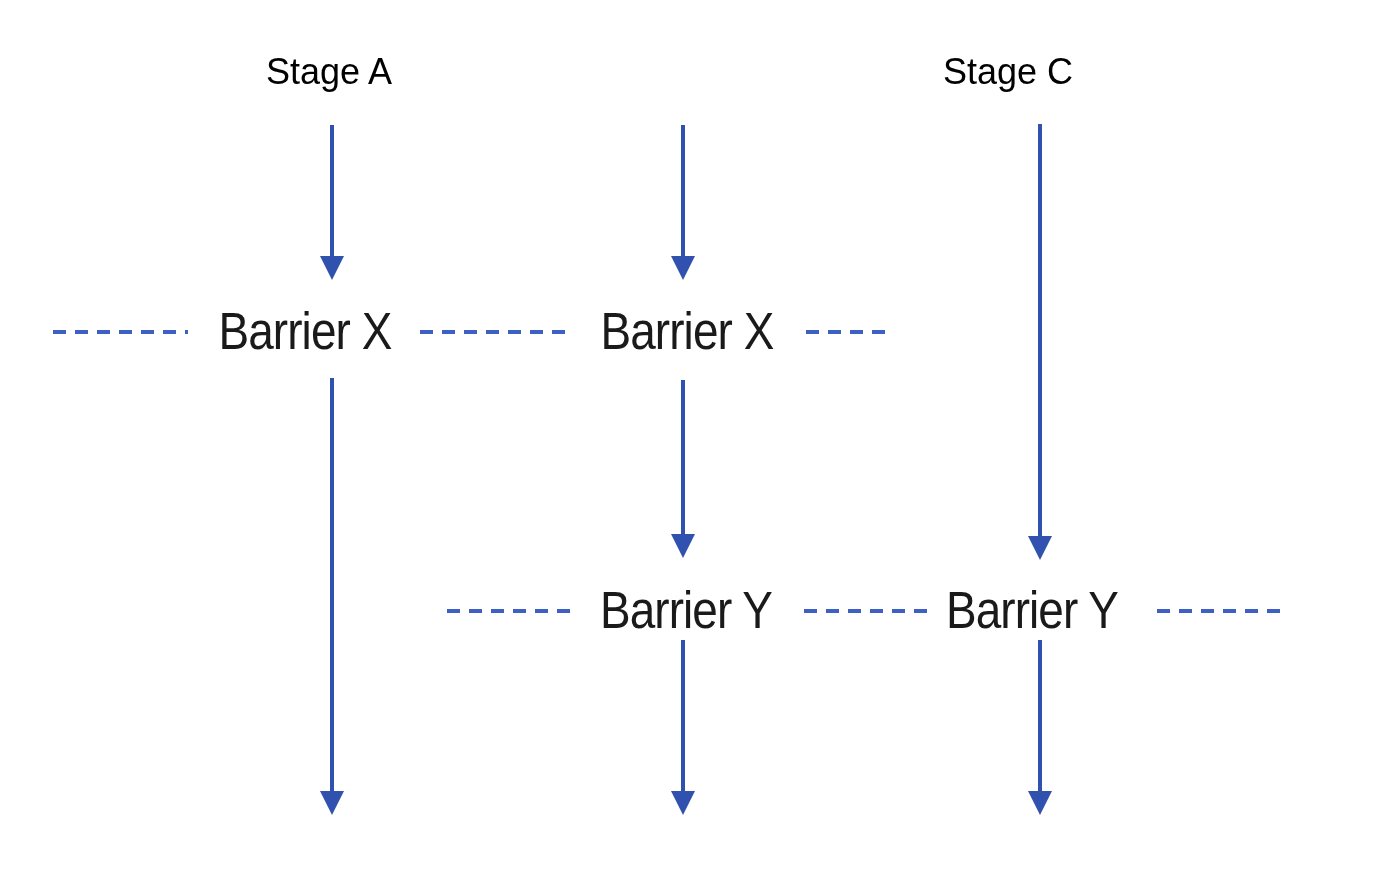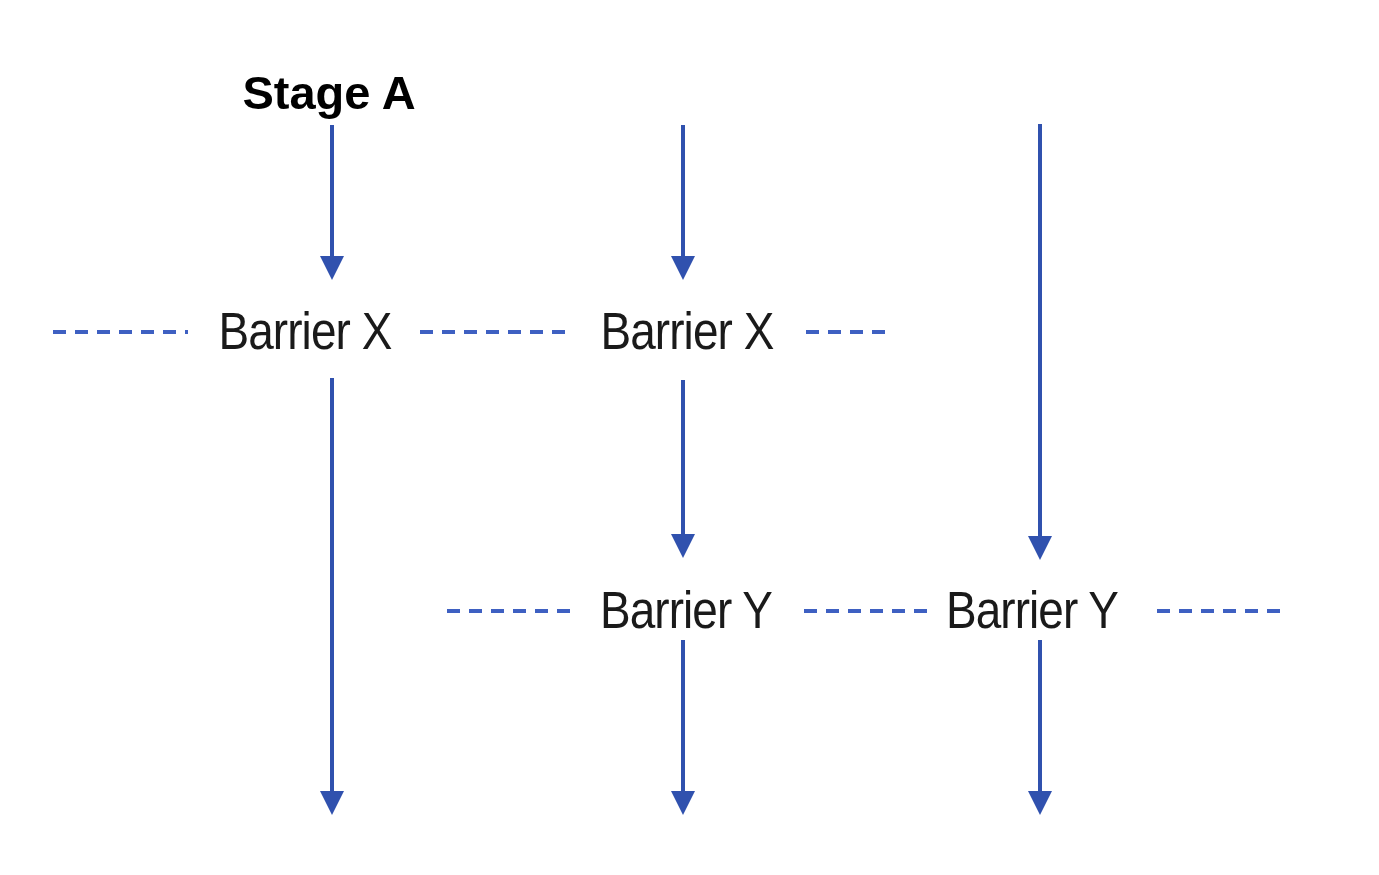--- a/index.html
+++ b/index.html
@@ -41,25 +41,24 @@
     fill: none;
     stroke-linecap: butt;
   }
   .label {
     position: absolute;
     white-space: nowrap;
     line-height: 1;
   }
   .stage-label {
     transform: translate(-50%, -50%);
-    font-size: 47px;
-    font-weight: bold;
+    font-size: 36px;
+    font-weight: normal;
     color: var(--color-stage_text);
     letter-spacing: 0px;
-    margin-top: 20px;
   }
   .barrier-label {
     transform: translate(-50%, -50%) scaleX(0.9);
     transform-origin: center;
     font-size: 51px;
     font-weight: 400;
     color: var(--color-barrier_text);
     letter-spacing: -1px;
   }
 </style>
@@ -90,20 +89,21 @@
     <line class="dash-line" x1="53" y1="332" x2="188" y2="332"></line>
     <line class="dash-line" x1="420" y1="332" x2="572" y2="332"></line>
     <line class="dash-line" x1="806" y1="332" x2="893" y2="332"></line>
 
     <line class="dash-line" x1="447" y1="611" x2="572" y2="611"></line>
     <line class="dash-line" x1="804" y1="611" x2="928" y2="611"></line>
     <line class="dash-line" x1="1157" y1="611" x2="1281" y2="611"></line>
   </svg>
 
   <div class="label stage-label" style="left:329px; top:72px;">Stage A</div>
+  <div class="label stage-label" style="left:1008px; top:72px;">Stage C</div>
 
   <div class="label barrier-label" style="left:305px; top:331px;">Barrier X</div>
   <div class="label barrier-label" style="left:687px; top:331px;">Barrier X</div>
 
   <div class="label barrier-label" style="left:686px; top:610px;">Barrier Y</div>
   <div class="label barrier-label" style="left:1032px; top:610px;">Barrier Y</div>
 
 </div>
 
 </body></html>

